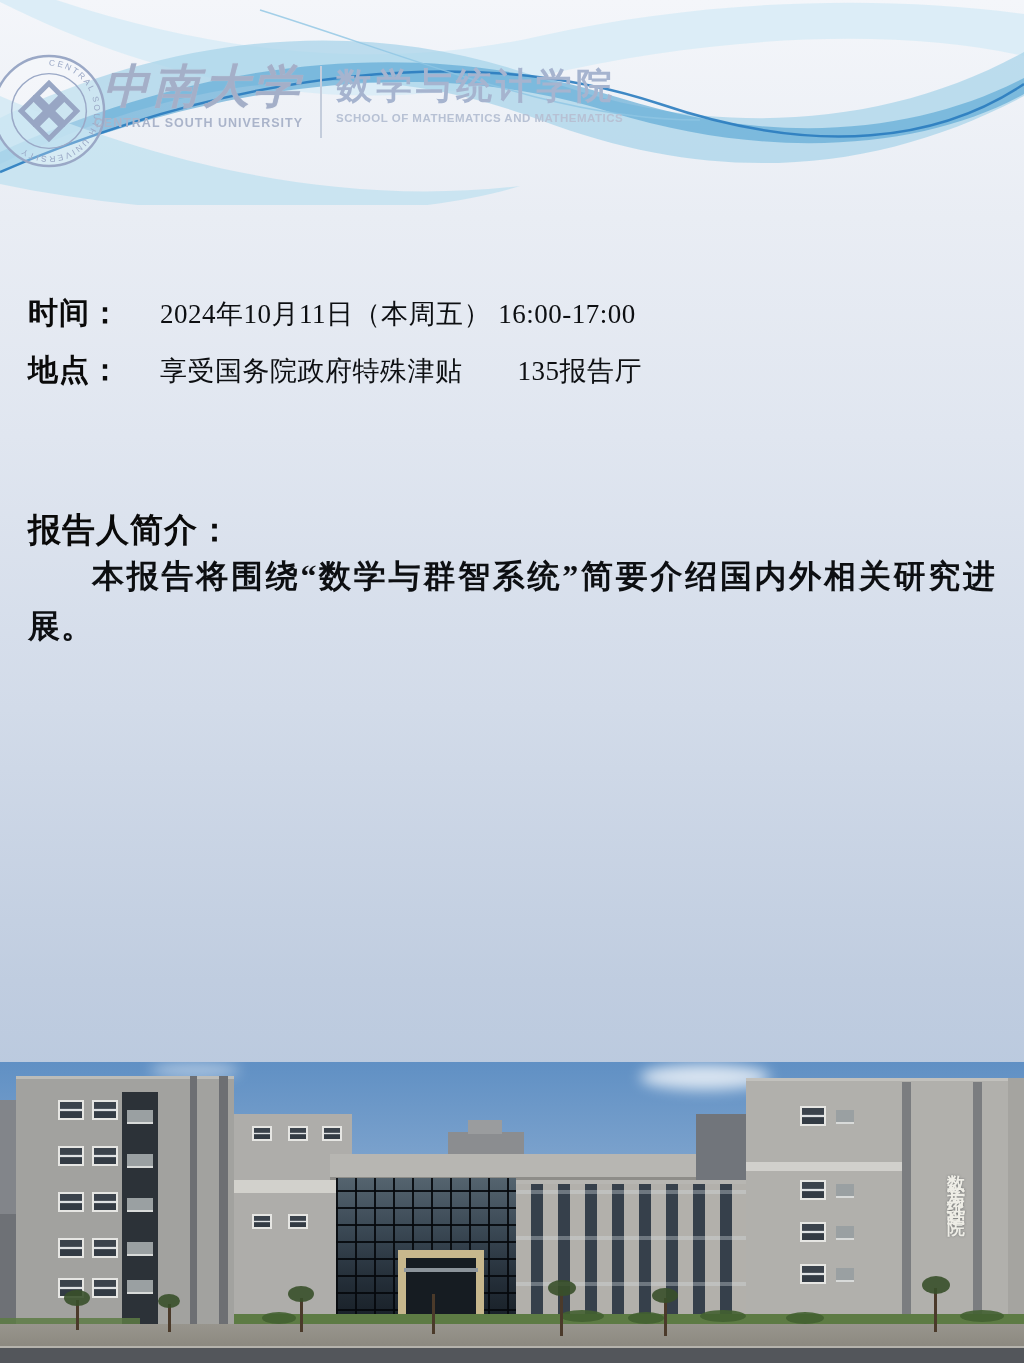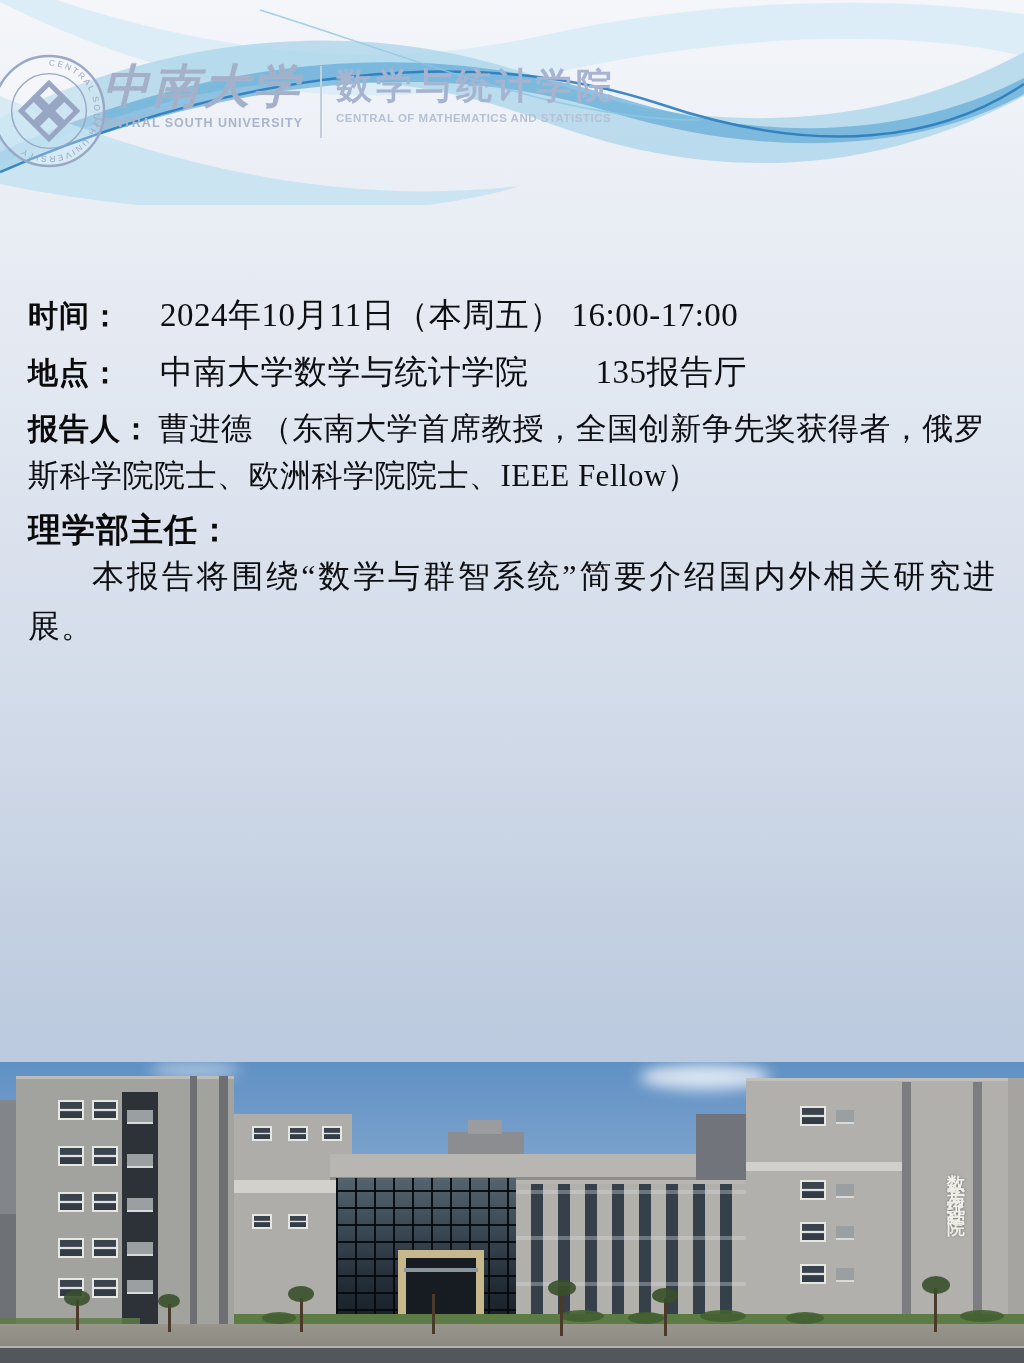--- a/index.html
+++ b/index.html
@@ -31,35 +31,36 @@
     position:absolute; top:212px; left:0; width:1024px; text-align:center;
     font-family:"Liberation Sans",sans-serif; font-weight:bold; font-size:38px; color:#0a0a0a; letter-spacing:2px;
   }
   .info-row { position:absolute; left:28px; width:968px; display:flex; align-items:baseline; }
   .row-time  { top:293px; }
   .row-venue { top:350px; }
   .info-label {
     font-family:"Liberation Sans",sans-serif; font-weight:bold; font-size:30px; color:#0a0a0a;
     width:132px; flex:0 0 132px; letter-spacing:1px;
   }
-  .info-value { font-size:33px; letter-spacing:.5px;font-family:Liberation Serif, serif; }
+  .info-value { font-size:27px; letter-spacing:.5px;font-family:Liberation Serif, serif; }
   .speaker-par {
     position:absolute; top:405px; left:28px; width:968px;
     font-size:31px; line-height:47px; letter-spacing:.5px;
   }
   .speaker-par .info-label { display:inline; width:auto; margin-right:6px; }
   .section-heading {
     position:absolute; left:28px;
     font-family:"Liberation Sans",sans-serif; font-weight:bold; font-size:33px; color:#0a0a0a; letter-spacing:1px;
   }
   .abstract-heading { top:508px; }
   .abstract-par {
     position:absolute; top:551px; left:28px; width:968px;
     font-size:32px; line-height:50px; text-indent:2em; letter-spacing:1px;
     text-align:justify;
+    font-weight:bold;
   }
   .bio-heading { top:653px; }
   .bio-par {
     position:absolute; top:700px; left:28px; width:968px;
     font-size:30.5px; line-height:39px; text-indent:2em; letter-spacing:.8px;
     text-align:justify; text-align-last:left;
   }
 
   
   .photo { position:absolute; top:1062px; left:0; width:1024px; height:301px; overflow:hidden;
@@ -151,38 +152,37 @@
           <rect x="62" y="62" width="18" height="18"></rect>
         </g>
       </svg>
       <div class="uni-block">
         <div class="uni-cn">中南大学</div>
         <div class="uni-en">CENTRAL SOUTH UNIVERSITY</div>
       </div>
       <div class="brand-divider"></div>
       <div class="school-block">
         <div class="school-cn">数学与统计学院</div>
-        <div class="school-en">CENTRAL OF MATHEMATICS AND STATISTICS</div>
+        <div class="school-en">SCHOOL OF MATHEMATICS AND MATHEMATICS</div>
       </div>
     </div>
   </div>
 
 
   <div class="info-row row-time">
     <span class="info-label">时间：</span>
     <span class="info-value">2024年10月11日（本周五） 16:00-17:00</span>
   </div>
   <div class="info-row row-venue">
     <span class="info-label">地点：</span>
-    <span class="info-value">中南大学数学与统计学院　　135报告厅</span>
-  </div>
-
-  <p class="speaker-par"><span class="info-label">报告人：</span><span>曹进德 （东南大学首席教授，全国创新争先奖获得者，俄罗斯科学院院士、欧洲科学院院士、IEEE Fellow）</span></p>
-
-  <h2 class="section-heading abstract-heading">理学部主任：</h2>
+    <span class="info-value">享受国务院政府特殊津贴　　135报告厅</span>
+  </div>
+
+
+  <h2 class="section-heading abstract-heading">报告人简介：</h2>
   <p class="abstract-par">本报告将围绕“数学与群智系统”简要介绍国内外相关研究进展。</p>
 
 
   <div class="photo">
     <div class="cloud" style="left:640px;top:2px;width:130px;height:26px;"></div>
     <div class="cloud" style="left:150px;top:0;width:90px;height:16px;opacity:.45;"></div>
 
     <div class="slab-far-left"></div>
     <div class="slab-far-left2"></div>
 

